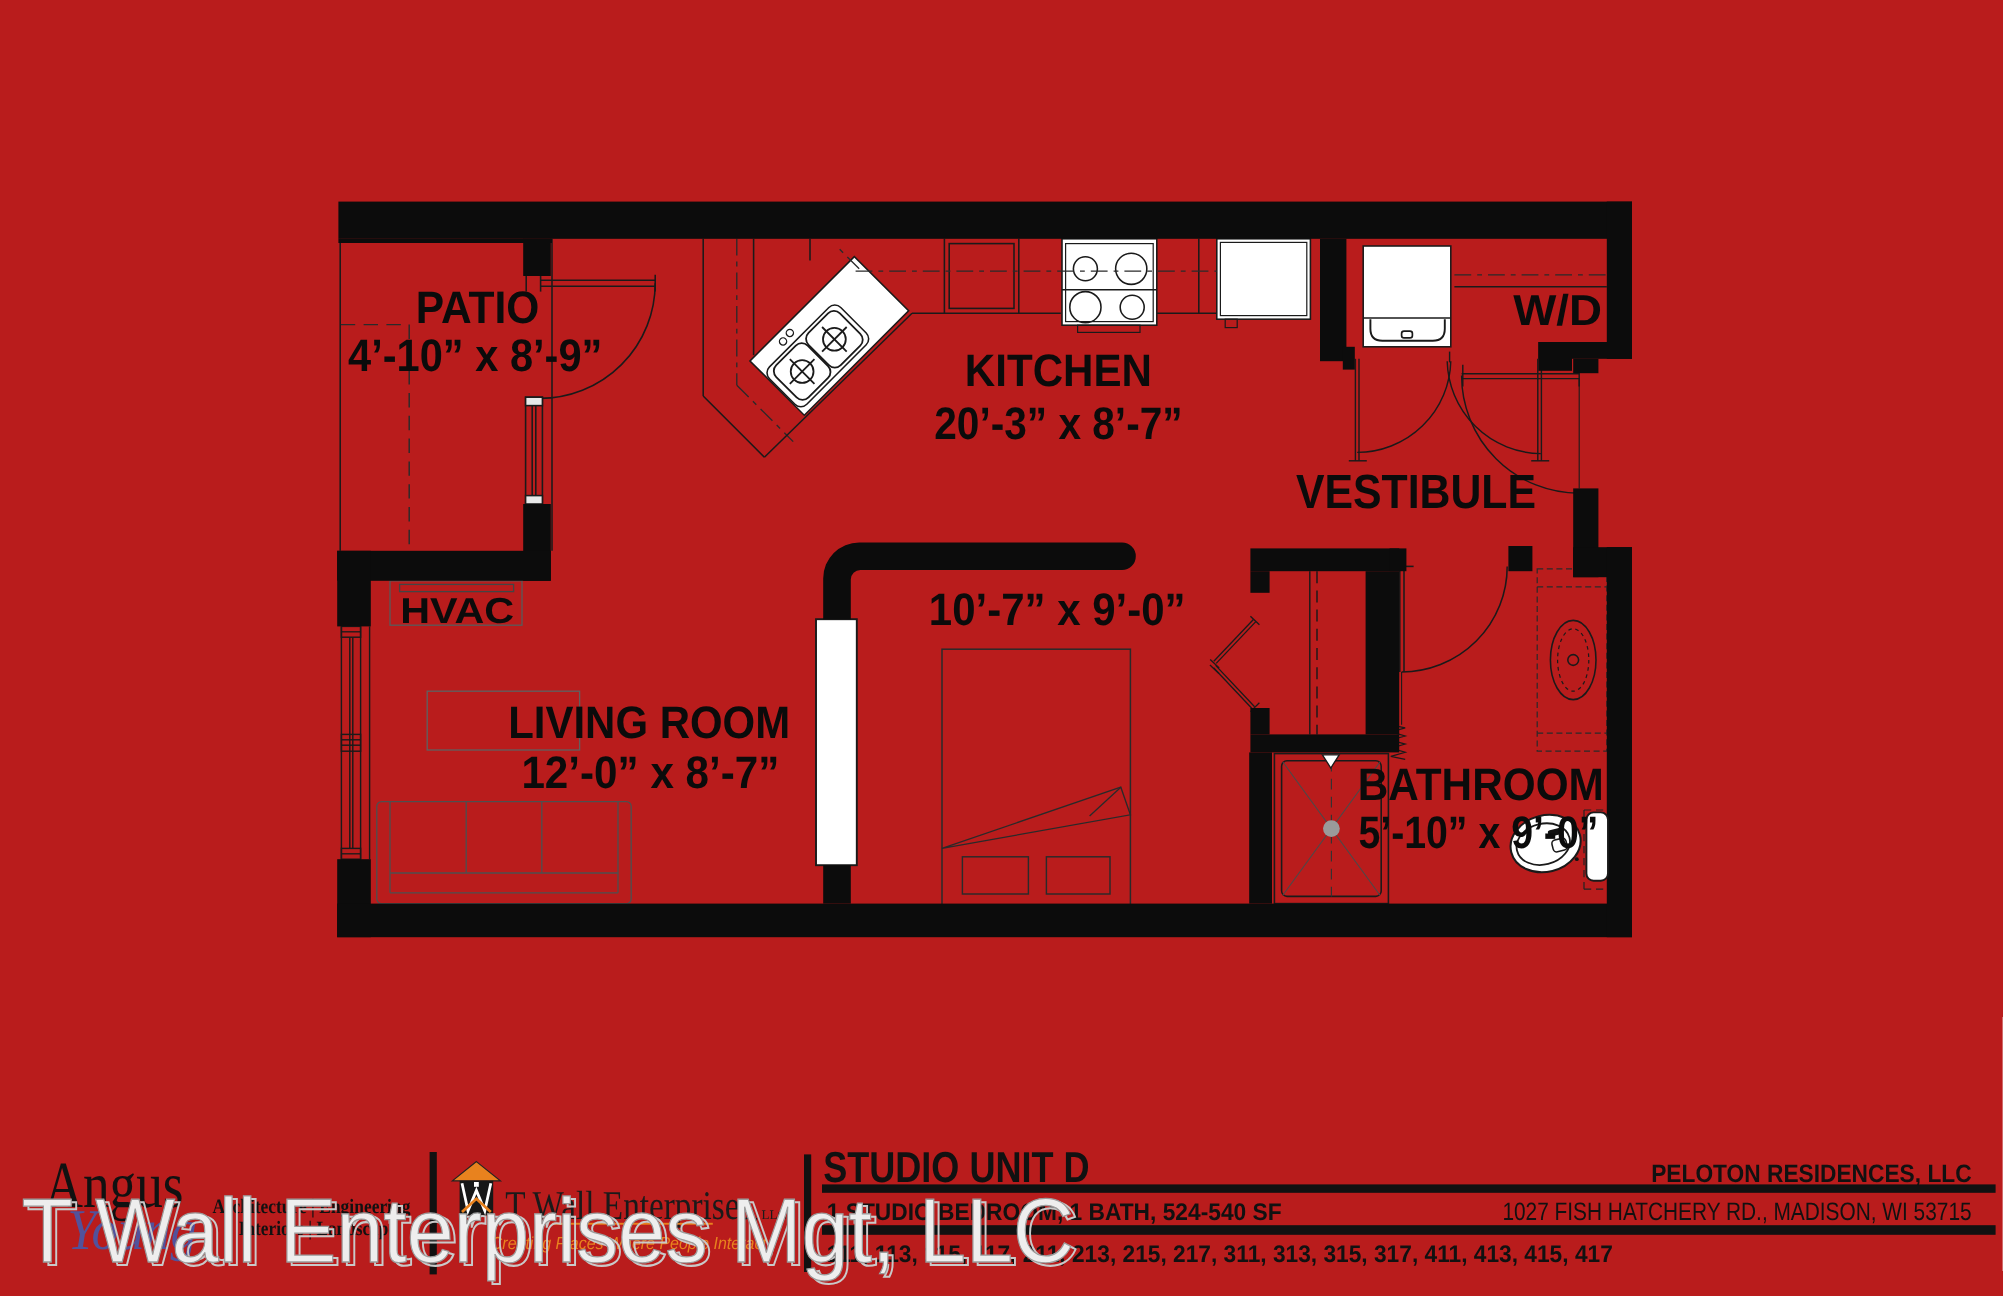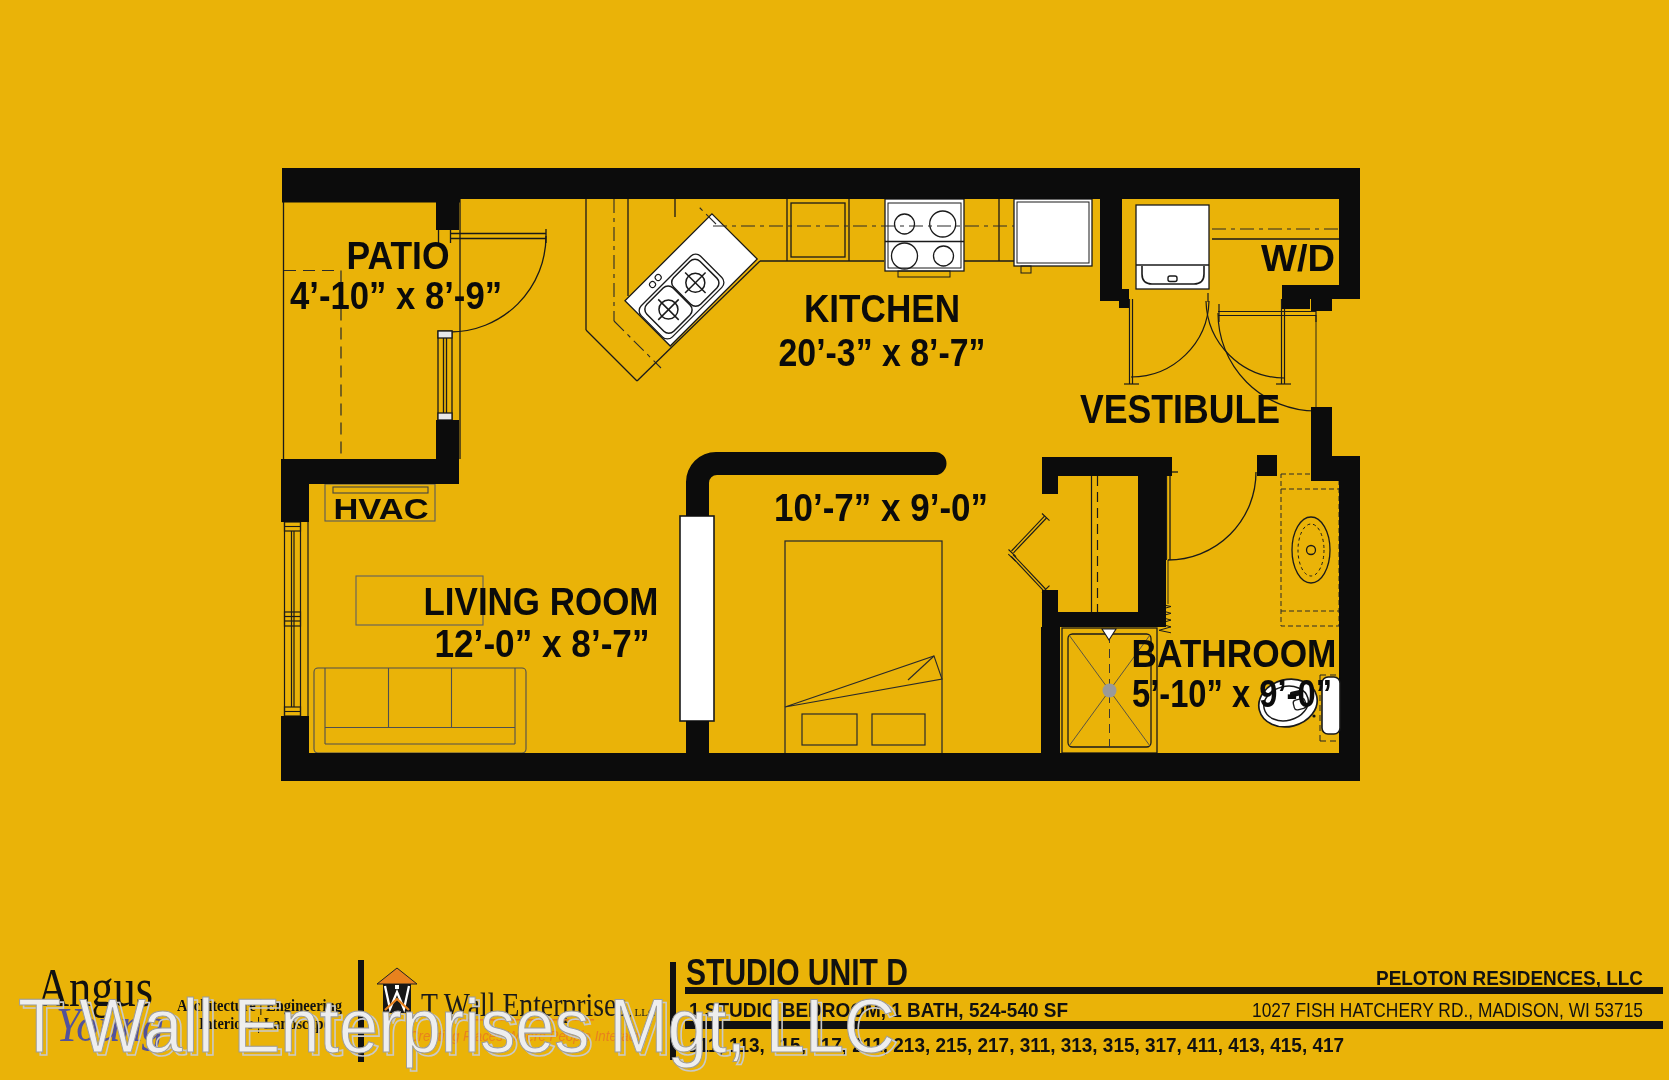--- a/index.html
+++ b/index.html
@@ -1,16 +1,16 @@
 <!DOCTYPE html>
 <html><head>
 <meta charset="utf-8">
 <style>
   html,body{margin:0;padding:0;background:#fff;}
-  #page{position:relative;width:1669px;height:1080px;background:#eab308;overflow:hidden;}
+  #page{position:relative;width:1669px;height:1080px;background:#b91c1c;overflow:hidden;}
   svg{position:absolute;top:0;left:0;}
 </style>
 </head>
 <body>
 <div id="page">
 <svg width="1669" height="1080" viewBox="0 0 1669 1080">
 <defs></defs>
 
 <g id="thin" stroke="#1a1a1a" stroke-width="1.3" fill="none">
 

